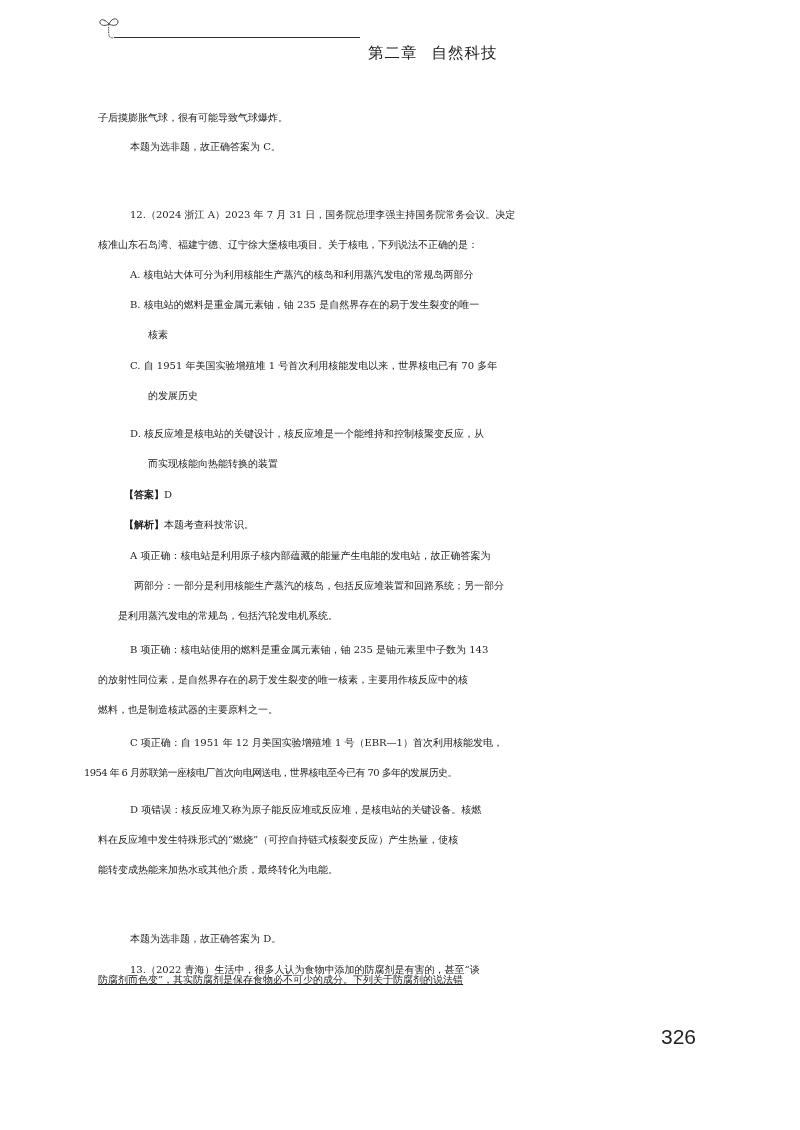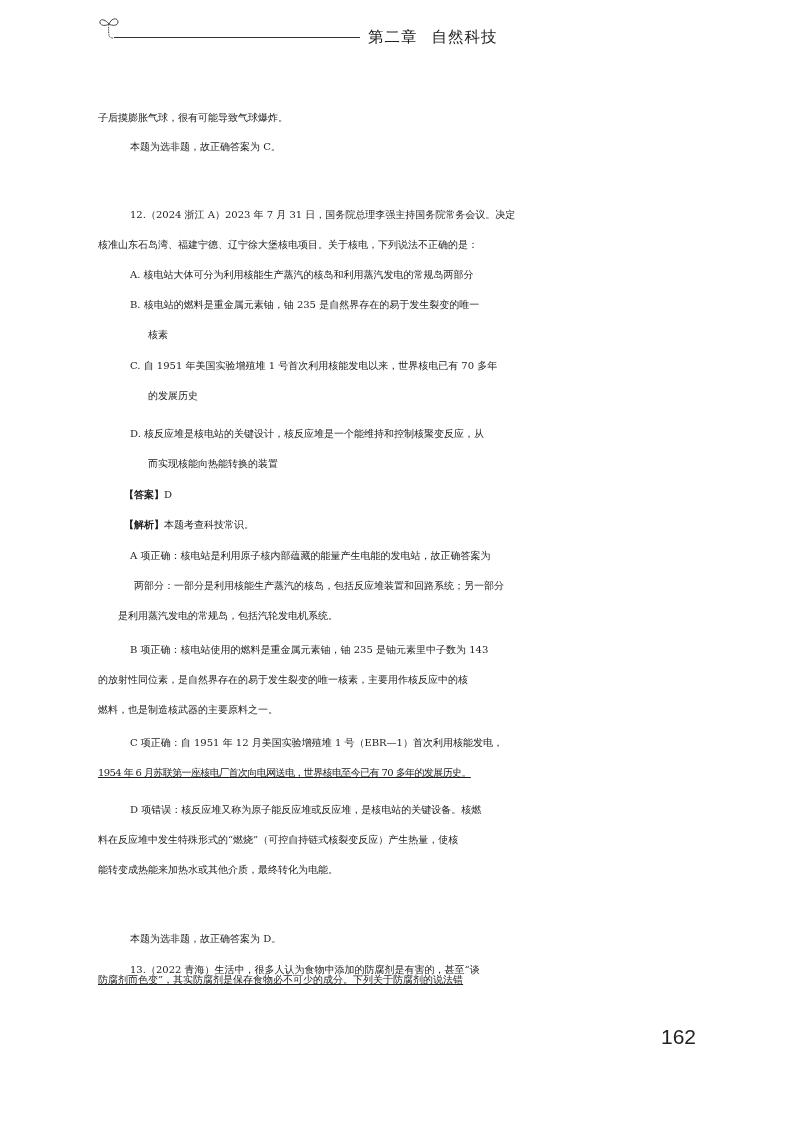--- a/index.html
+++ b/index.html
@@ -1,21 +1,21 @@
 <!DOCTYPE html>
 <html><head>
 <meta charset="utf-8">
 <style>
   html, body { margin:0; padding:0; background:#ffffff; }
   body { width:800px; height:1130px; position:relative; overflow:hidden;
          font-family:"DejaVu Serif","Liberation Serif",serif; color:#1a1a1a; }
   .header { position:absolute; left:0; top:0; width:800px; height:60px; }
   .sprout { position:absolute; left:98px; top:14px; width:22px; height:30px; }
   .hline { position:absolute; left:114px; top:37px; width:246px; height:1px; background:#333; }
-  .chapter { position:absolute; left:368px; top:27px; font-family:"DejaVu Sans","Liberation Sans",sans-serif;
+  .chapter { position:absolute; left:368px; top:43px; font-family:"DejaVu Sans","Liberation Sans",sans-serif;
              font-size:15.5px; letter-spacing:1px; color:#222; white-space:nowrap; }
   .chapter .gap { display:inline-block; width:14px; }
   .p { position:absolute; font-size:10px; line-height:20px; white-space:nowrap; color:#1c1c1c; }
   .pagenum { position:absolute; left:661px; top:1025px; font-family:"Liberation Sans","DejaVu Sans",sans-serif;
              font-size:21px; color:#222; }
   .bracket { font-family:"DejaVu Sans","Liberation Sans",sans-serif; font-weight:bold; }
 </style>
 </head>
 <body>
 
@@ -54,24 +54,24 @@
 
 <div class="p" style="left:130px; top:546px;">A 项正确：核电站是利用原子核内部蕴藏的能量产生电能的发电站，故正确答案为</div>
 <div class="p" style="left:98px; top:576px;margin-left:36px;">两部分：一部分是利用核能生产蒸汽的核岛，包括反应堆装置和回路系统；另一部分</div>
 <div class="p" style="left:98px; top:606px;margin-left:20px;">是利用蒸汽发电的常规岛，包括汽轮发电机系统。</div>
 
 <div class="p" style="left:130px; top:640px;">B 项正确：核电站使用的燃料是重金属元素铀，铀 235 是铀元素里中子数为 143</div>
 <div class="p" style="left:98px; top:670px;">的放射性同位素，是自然界存在的易于发生裂变的唯一核素，主要用作核反应中的核</div>
 <div class="p" style="left:98px; top:700px;">燃料，也是制造核武器的主要原料之一。</div>
 
 <div class="p" style="left:130px; top:733px;text-align:right;">C 项正确：自 1951 年 12 月美国实验增殖堆 1 号（EBR—1）首次利用核能发电，</div>
-<div class="p" style="left:98px; top:763px; letter-spacing:-0.6px;text-decoration:underline;">1954 年 6 月苏联第一座核电厂首次向电网送电，世界核电至今已有 70 多年的发展历史。</div>
+<div class="p" style="left:84px; top:763px; letter-spacing:-0.6px;">1954 年 6 月苏联第一座核电厂首次向电网送电，世界核电至今已有 70 多年的发展历史。</div>
 
 <div class="p" style="left:130px; top:800px;">D 项错误：核反应堆又称为原子能反应堆或反应堆，是核电站的关键设备。核燃</div>
 <div class="p" style="left:98px; top:830px;">料在反应堆中发生特殊形式的“燃烧”（可控自持链式核裂变反应）产生热量，使核</div>
 <div class="p" style="left:98px; top:860px;">能转变成热能来加热水或其他介质，最终转化为电能。</div>
 
 <div class="p" style="left:130px; top:893px;margin-top:36px;">本题为选非题，故正确答案为 D。</div>
 
 <div class="p" style="left:130px; top:960px;">13.（2022 青海）生活中，很多人认为食物中添加的防腐剂是有害的，甚至“谈</div>
 <div class="p" style="left:98px; top:970px;text-decoration:underline;">防腐剂而色变”，其实防腐剂是保存食物必不可少的成分。下列关于防腐剂的说法错</div>
 
-<div class="pagenum">162</div>
+<div class="pagenum">326</div>
 
 </body></html>

